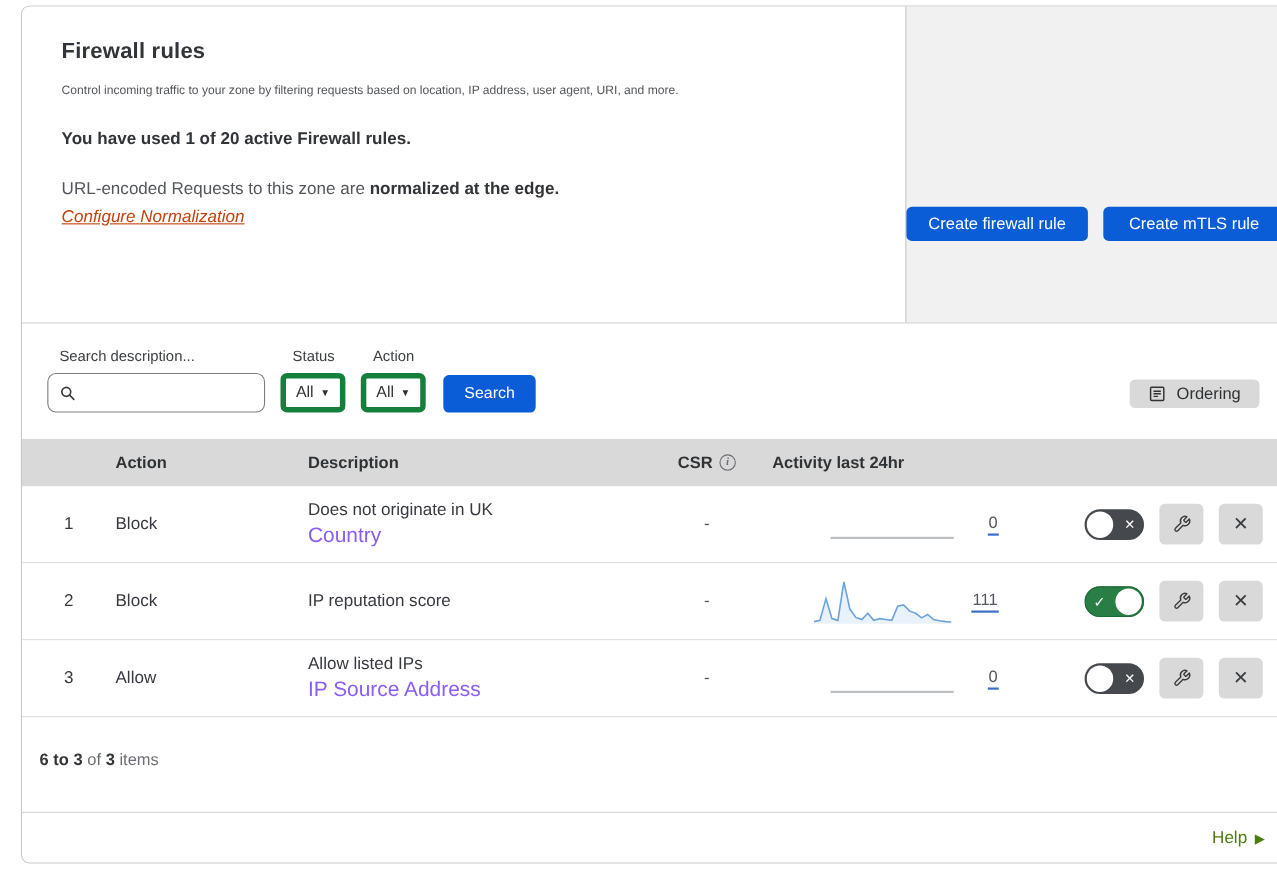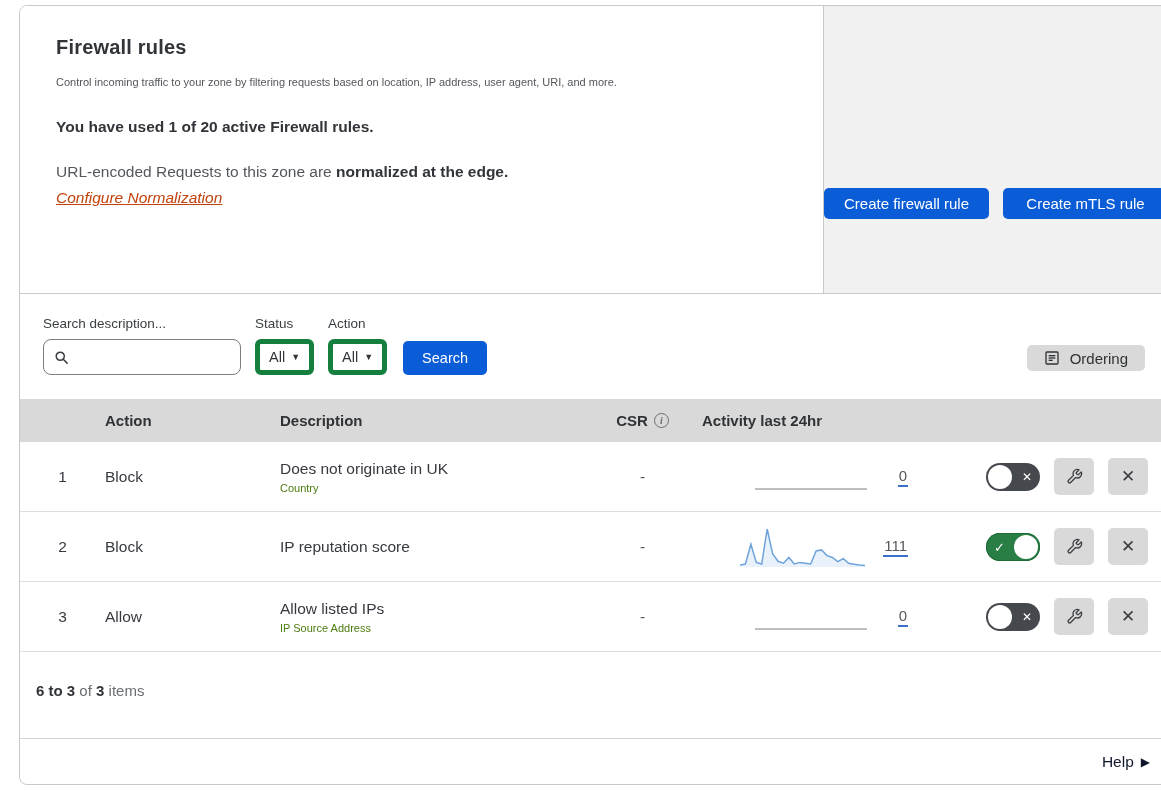--- a/index.html
+++ b/index.html
@@ -23,21 +23,21 @@
     display:flex; flex-direction:row; align-items:center; padding-top:107px; gap:14px;
   }
   .blue-btn {
     width:271px; height:31px; border:none; border-radius:5px; color:#fff;
     font-family:inherit; font-size:15px; cursor:pointer;
   }
   
   .filters { position:relative; padding:22px 23px 24px 23px; flex:none; }
   .filter-row { display:flex; align-items:flex-end; gap:14px; }
   .filter-col { display:flex; flex-direction:column; }
-  .filter-label { font-size:13.5px; color:#3d4043; margin-bottom:8px; }
+  .filter-label { font-size:13.5px; color:#3d4043; margin-bottom:8px;margin-left:11px; }
   .search-box {
     width:198px; height:36px; border:1px solid #7b7f83; border-radius:8px; background:#fff;
     display:flex; align-items:center; padding:0 10px; gap:6px;
   }
   .search-box input { border:none; outline:none; flex:1; font-family:inherit; font-size:14px; background:transparent; }
   .dropdown {
     height:36px; border:5px solid #15803d; border-radius:6px; background:#fff;
     display:flex; align-items:center; padding:0 9px; gap:6px; font-size:14.5px; color:#313438; cursor:pointer;
   }
   .caret { font-size:9px; color:#313438; }
@@ -51,21 +51,21 @@
   
   .grid-row { display:grid; grid-template-columns:85px 175px 315px 95px 230px 1fr; align-items:center; }
   .thead { height:43px; background:#d9d9d9; font-size:15px; font-weight:700; color:#303336; flex:none; }
   .th-csr { text-align:center; display:flex; align-items:center; justify-content:center; gap:6px; }
   .info-icon { width:15px; height:15px; border:1px solid #6b6e73; border-radius:50%;
     font-size:10px; color:#6b6e73; display:inline-flex; align-items:center; justify-content:center;
     font-family:"Liberation Serif", serif; font-style:italic; font-weight:700; }
   .trow { height:70px; border-bottom:1px solid #dedede; font-size:15.5px; }
   .cell-num { text-align:center; color:#36393f; }
   .cell-desc .main { color:#36393f; }
-  .cell-desc .sub { margin-top:4px; font-size:11px; color:#4d7c0f; }
+  .cell-desc .sub { margin-top:4px; font-size:19px; color:#8b5cf6; }
   .cell-csr { text-align:center; color:#53565b; }
   .cell-activity { display:flex; align-items:center; justify-content:flex-end; gap:18px; padding-right:12px; }
   .spark-wrap { width:125px; height:44px; display:flex; align-items:flex-end; }
   .flatline { width:112px; border-bottom:2px solid #bcbfc2; margin-bottom:9px; }
   .count-link { font-size:15px; color:#55585e; border-bottom:2px solid #3b6fc9; padding:0 1px 1px 1px; cursor:pointer; }
   .cell-controls { display:flex; align-items:center; justify-content:flex-end; gap:14px; padding-right:20px; }
   .toggle { width:54px; height:28px; border-radius:14px; position:relative; cursor:pointer; flex:none; }
   .toggle .knob { width:24px; height:24px; border-radius:50%; background:#fff; position:absolute; top:2px; }
   .toggle.off { background:#45484d; }
   .toggle.off .knob { left:2px; }
@@ -252,19 +252,19 @@
       </button>
       <button class="sq-btn">
         <span>✕</span>
       </button>
     </div>
   </div>
 
   <div class="pagination"><b>6 to 3</b><span> of </span><b>3</b><span> items</span></div>
 
   <div class="help-bar">
-    <a class="help-link accent-fg" style="color: #0f172a;">
+    <a class="help-link accent-fg" style="color: #4d7c0f;">
       <span>Help</span>
       <span class="help-arrow">▶</span>
     </a>
   </div>
 
 </div>
 
 </body></html>

